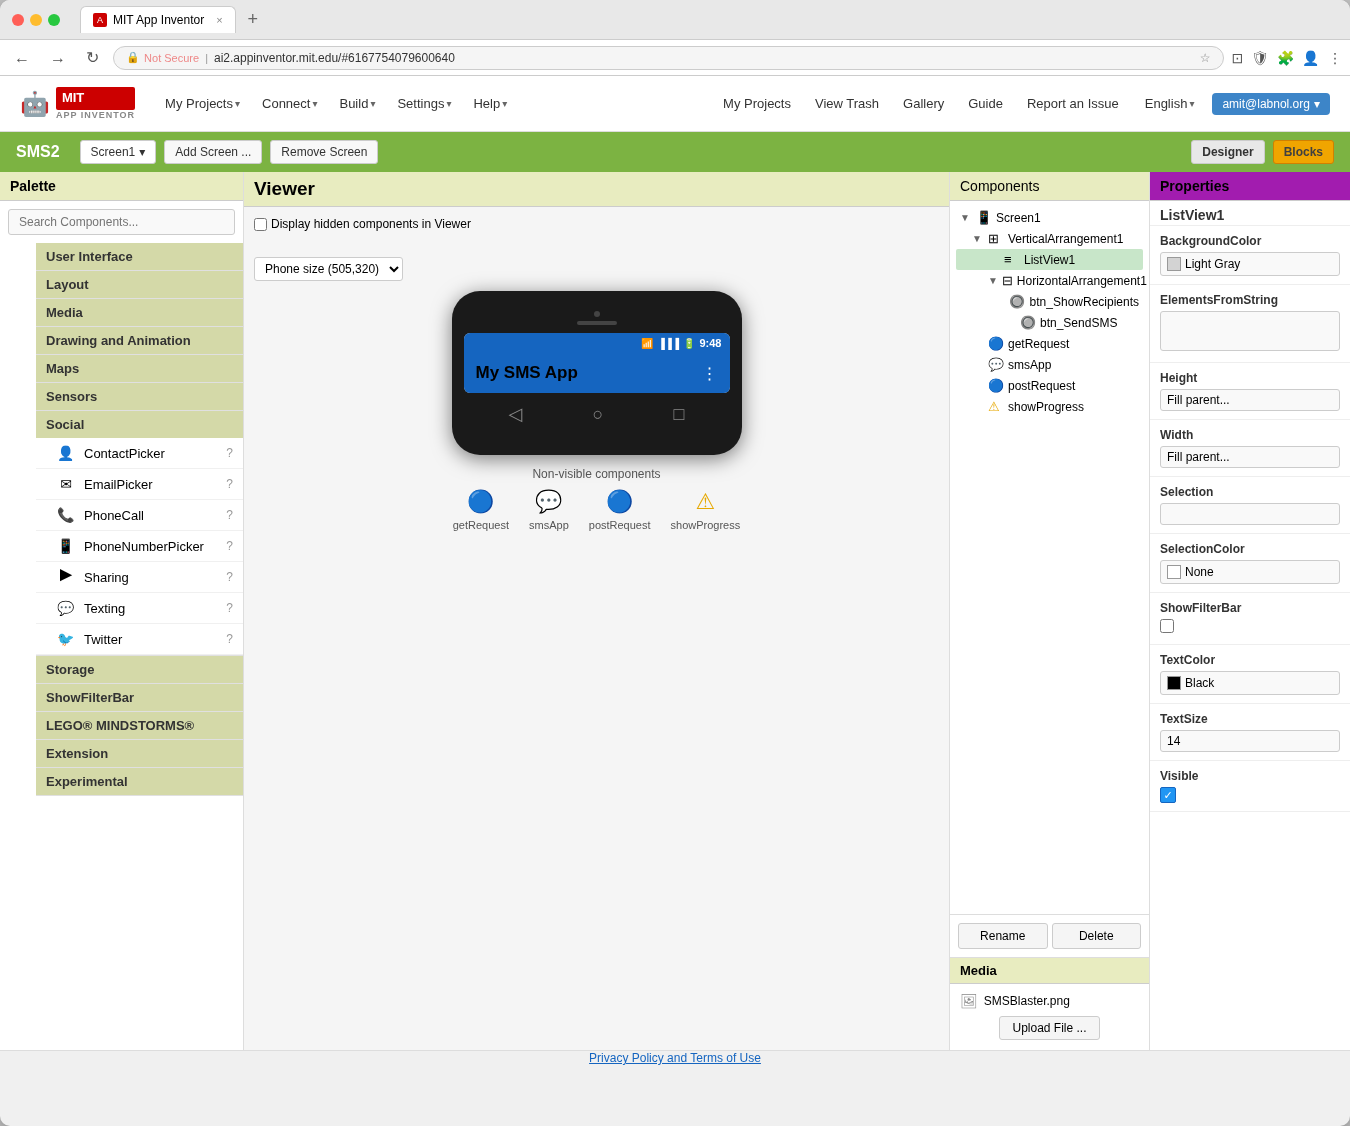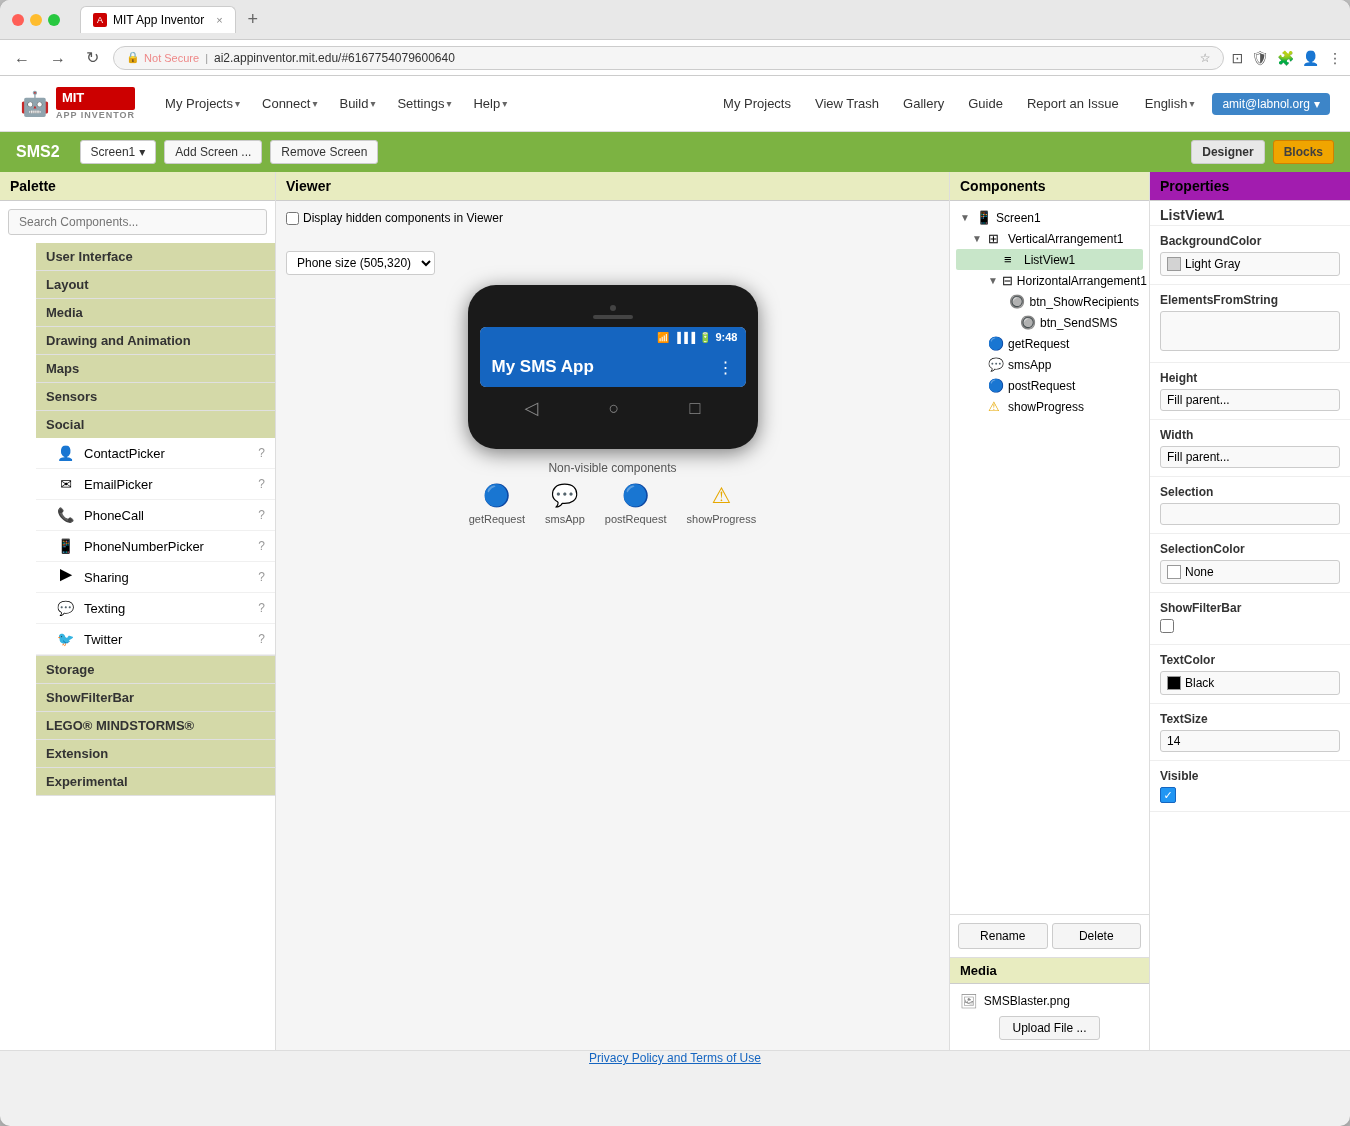--- a/index.html
+++ b/index.html
@@ -174,21 +174,21 @@
     
     .main-content {
       display: flex;
       height: calc(1126px - 40px - 56px - 40px - 36px - 40px - 36px);
       min-height: 800px;
       background: #fff;
     }
 
     
     .palette {
-      width: 276px;
+      width: 244px;
       background: #fff;
       border-right: 1px solid #ddd;
       display: flex;
       flex-direction: column;
       overflow-y: auto;
     }
     .palette-header {
       background: #e8ecc0;
       padding: 6px 10px;
       font-weight: bold;
@@ -233,21 +233,21 @@
       flex: 1;
       background: #f5f5f5;
       border-right: 1px solid #ddd;
       overflow-y: auto;
       padding: 10px;
     }
     .viewer-header {
       background: #e8ecc0;
       padding: 6px 10px;
       font-weight: bold;
-      font-size: 14px;
+      font-size: 19px;
       border-bottom: 1px solid #ccc;
       margin: -10px -10px 10px -10px;
     }
     .viewer-controls {
       display: flex;
       align-items: center;
       gap: 10px;
       margin-bottom: 10px;
     }
     .viewer-checkbox { display: flex; align-items: center; gap: 4px; font-size: 12px; }
@@ -288,21 +288,21 @@
       color: white;
     }
     .phone-status-time { font-size: 11px; font-weight: bold; }
     .phone-app-bar {
       background: #1565c0;
       padding: 10px 12px;
       display: flex;
       align-items: center;
       justify-content: space-between;
     }
-    .phone-app-title { color: #ffffff; font-size: 17px; font-weight: bold; }
+    .phone-app-title { color: #000000; font-size: 17px; font-weight: bold; }
     .phone-menu-dots { color: white; font-size: 16px; }
     .phone-content {
       background: #e0e0e0;
     }
     .phone-listview {
       background: #d8d8d8;
       height: 6px;
       border-top: 2px solid #8bc34a;
       border-bottom: 2px solid #333;
     }
@@ -363,21 +363,21 @@
     .components-panel {
       width: 200px;
       background: #fff;
       border-right: 1px solid #ddd;
       display: flex;
       flex-direction: column;
     }
     .components-header {
       background: #e8ecc0;
       padding: 6px 10px;
-      font-weight: bold;
+      font-weight: normal;
       font-size: 14px;
       border-bottom: 1px solid #ccc;
     }
     .components-tree {
       flex: 1;
       overflow-y: auto;
       padding: 6px;
       font-size: 12px;
     }
     .tree-item {

